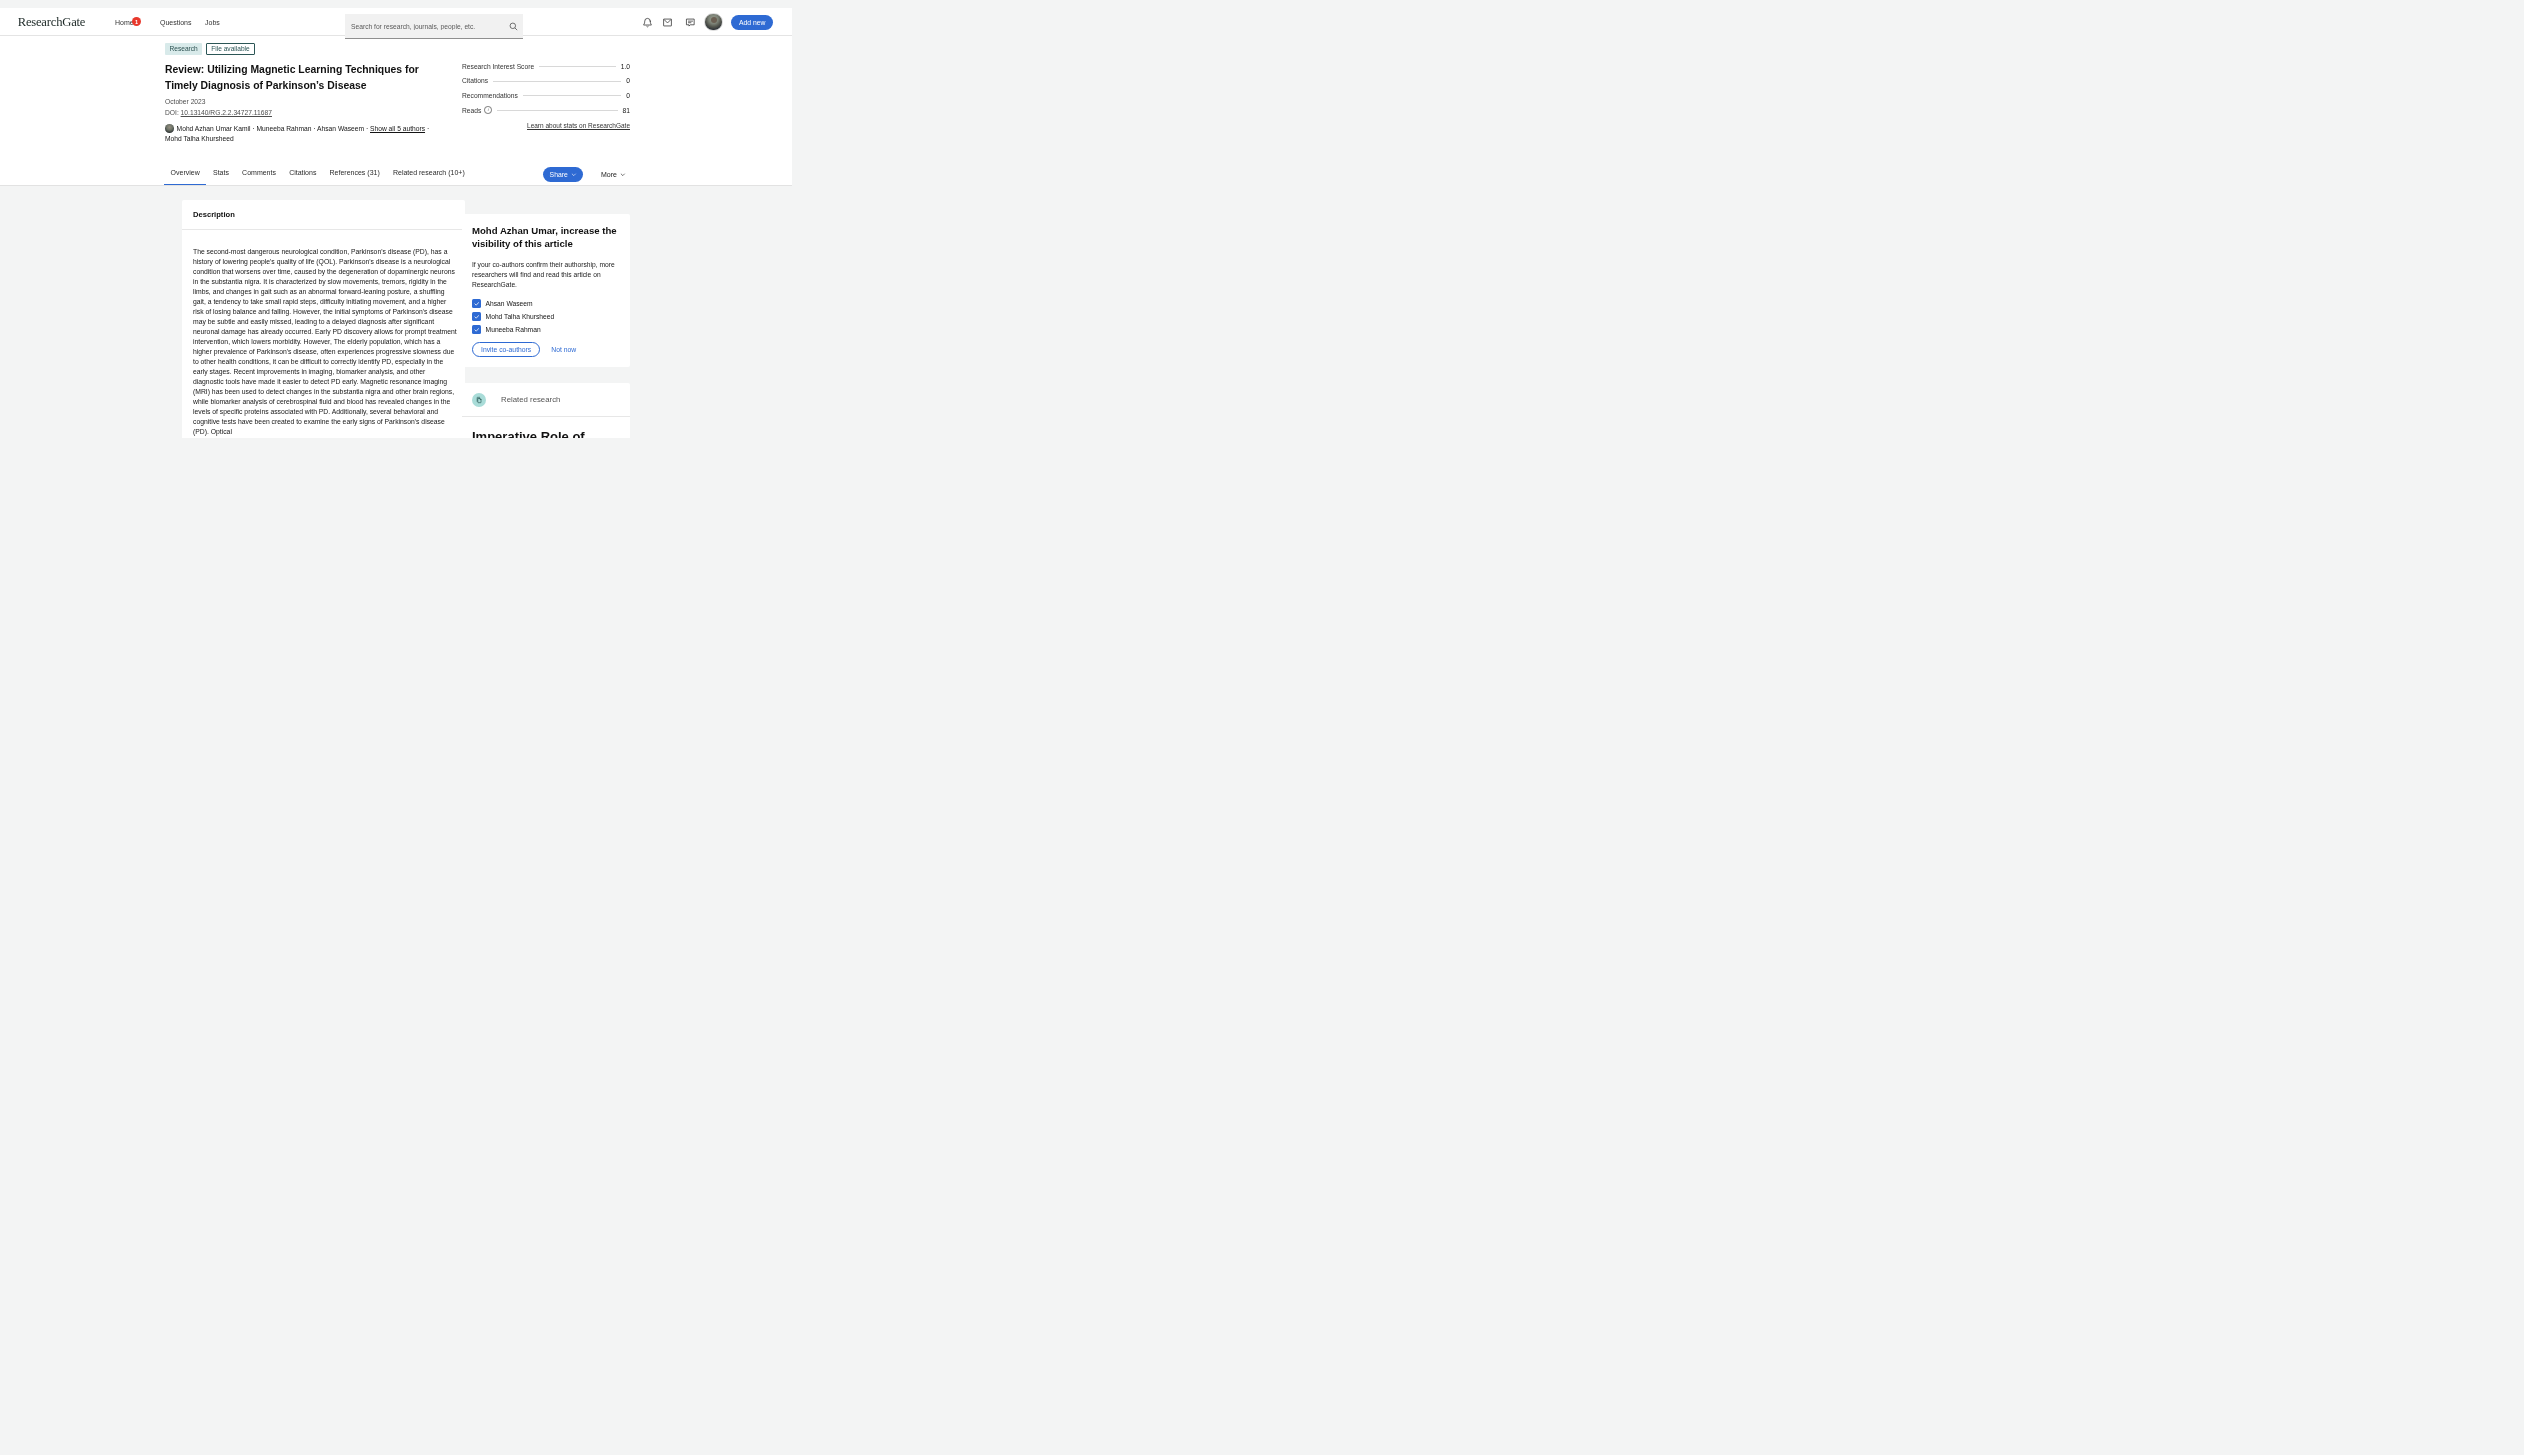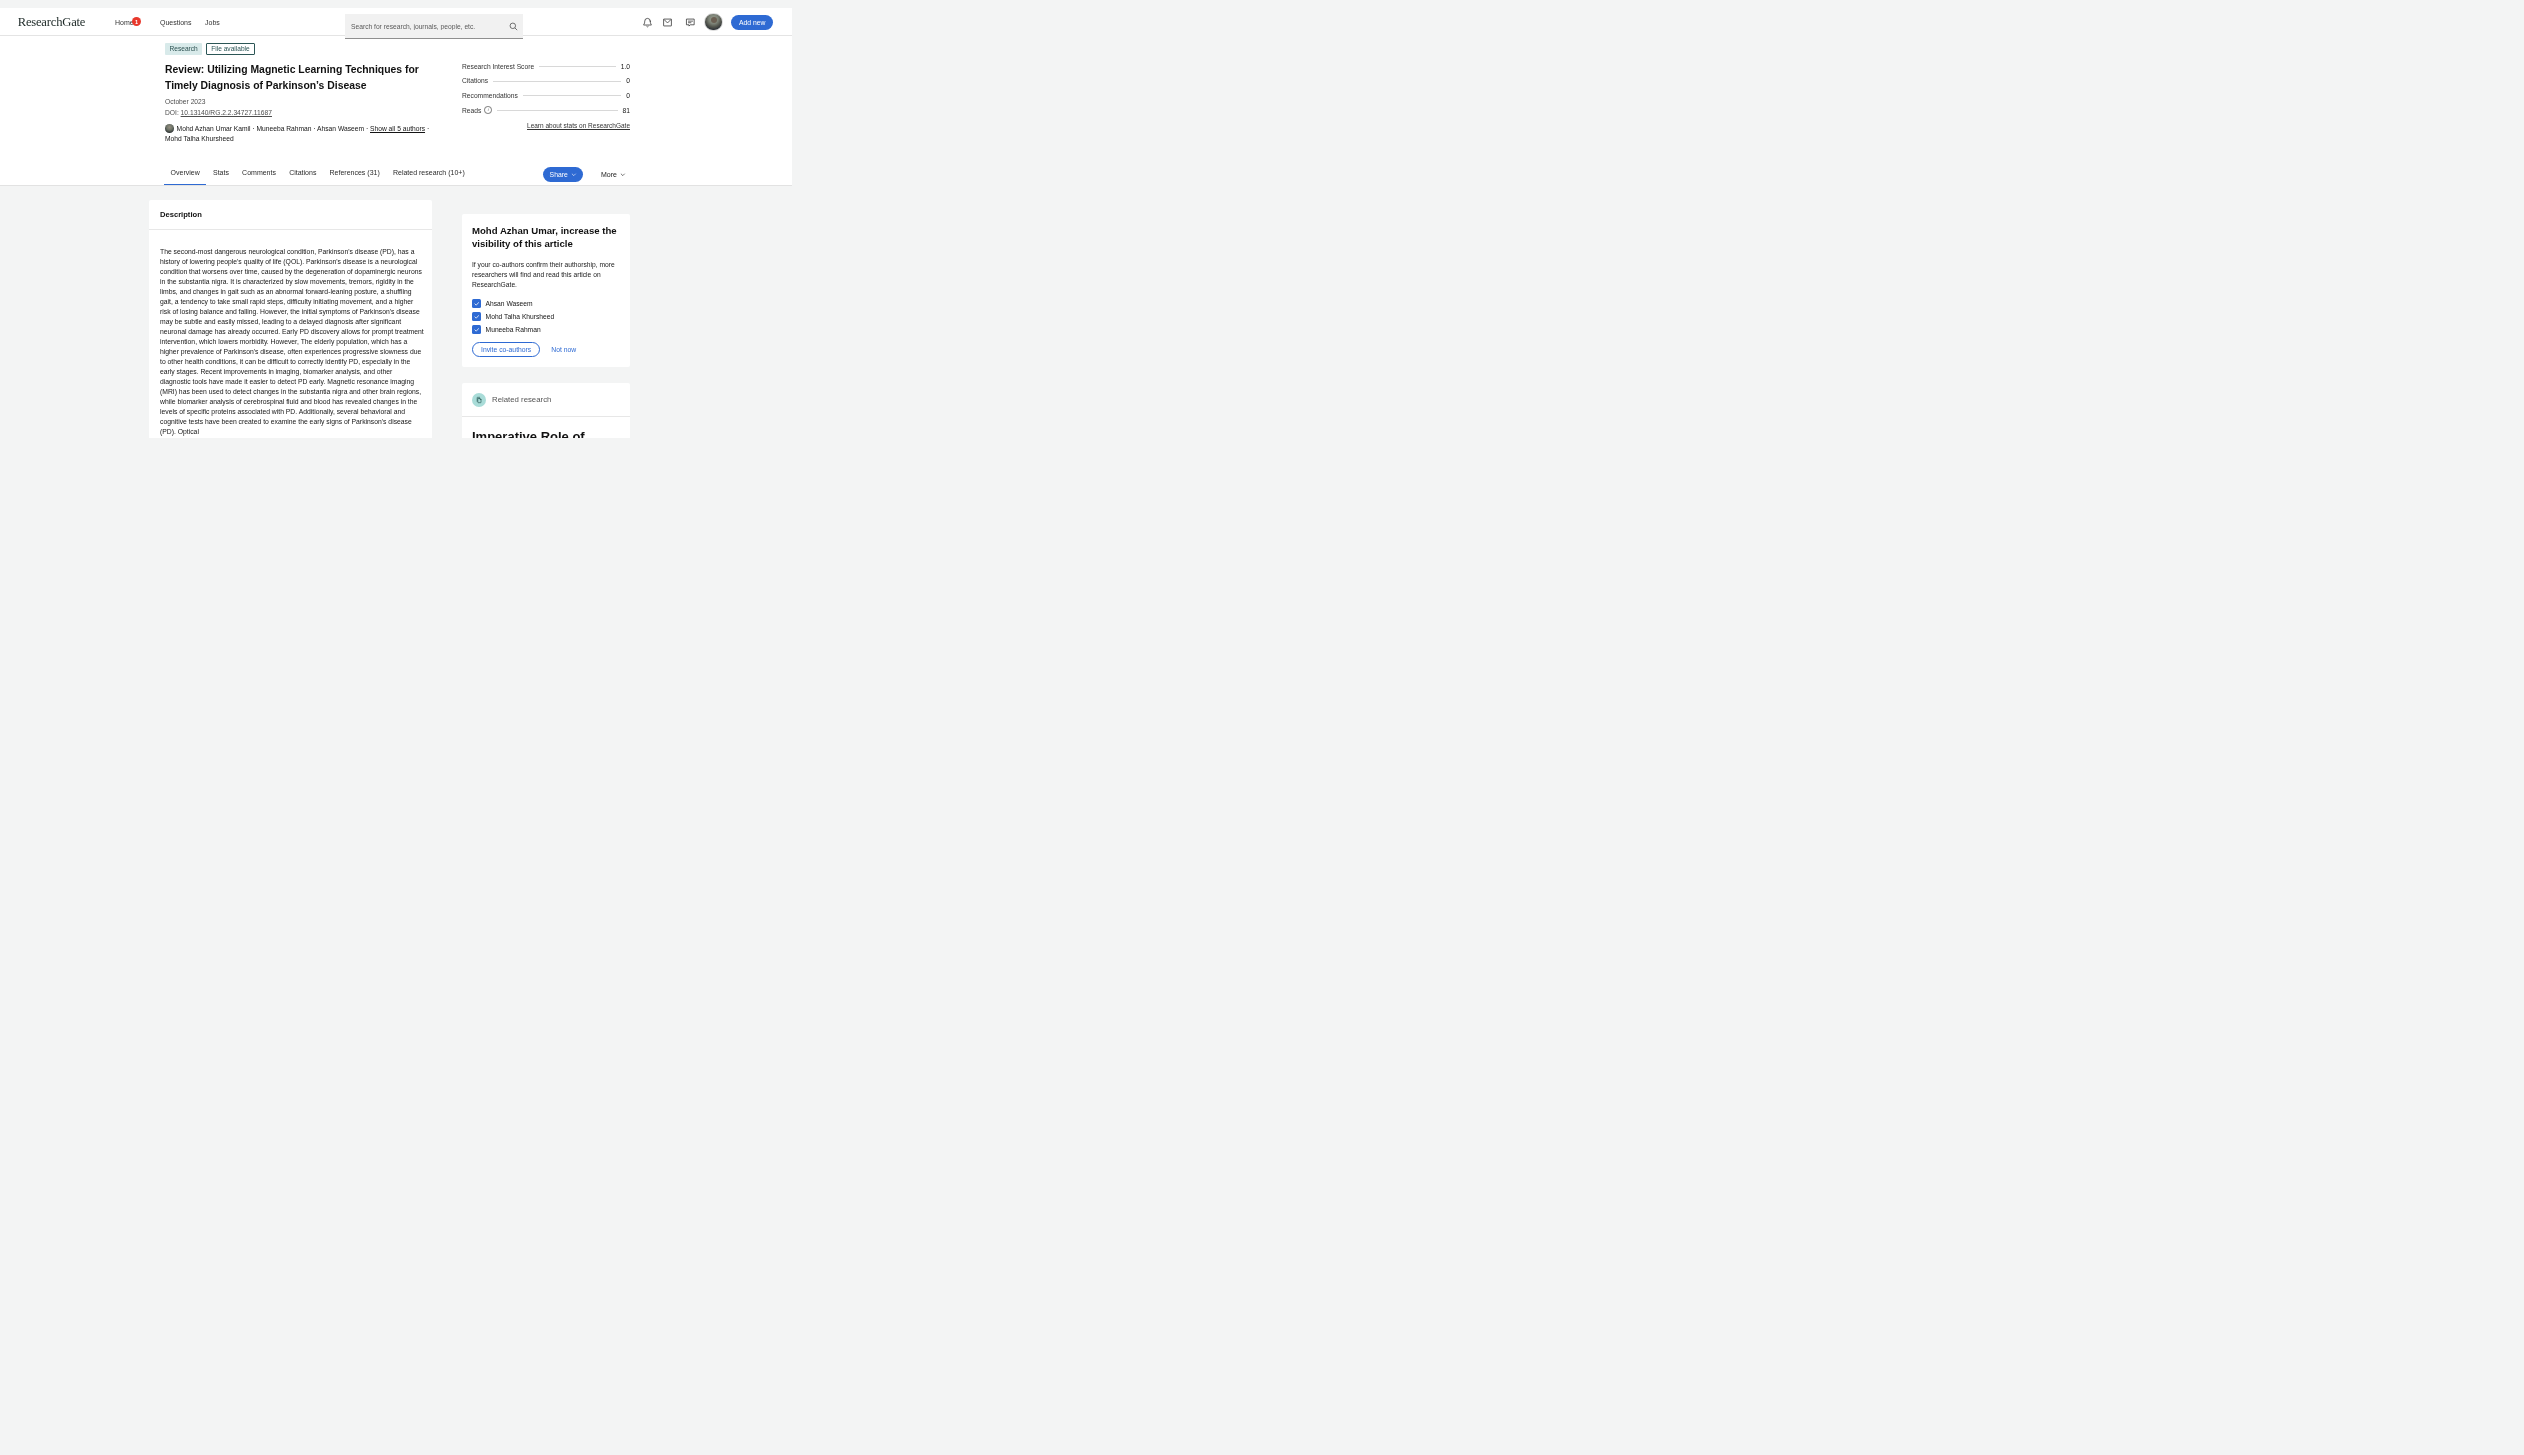--- a/index.html
+++ b/index.html
@@ -49,37 +49,37 @@
 
   .tabs { position:absolute; left:164px; bottom:0; height:24px; display:flex; }
   .tab { position:relative; padding:0 6.6px; font-size:7px; line-height:23px; color:#2b2b2b; cursor:pointer; white-space:nowrap; }
   .tab.active:after { content:""; position:absolute; left:0; right:0; bottom:0; height:1.5px; background:#2e6ad3; }
   .btn-share { position:absolute; left:543px; top:139px; height:15px; padding:0 6.6px; border:none; border-radius:7.6px; background:#2e6ad3; color:#fff; font-family:inherit; font-size:6.8px; display:flex; align-items:center; gap:3.5px; cursor:pointer; }
   .more { position:absolute; left:601px; top:139px; height:15px; display:flex; align-items:center; gap:3px; font-size:7px; color:#1a1a1a; cursor:pointer; }
   .chev { width:5.6px; height:5.6px; }
 
   
   .card { position:absolute; background:#fff; border-radius:2px; }
-  .desc-card { left:149px; top:200px; width:283px; height:313px; border-radius:2px 2px 0 0; }
+  .desc-card { left:182px; top:200px; width:283px; height:313px; border-radius:2px 2px 0 0; }
   .desc-head { padding:10px 11px 9.6px; font-size:7.6px; font-weight:bold; color:#111; border-bottom:0.5px solid #e7e7e7; }
   .desc-body { padding:17px 8px 10px 11px; font-size:6.8px; line-height:10px; color:#161616; }
 
   .side1 { left:462px; top:214px; width:168px; padding:10px; }
   .side1-title { font-size:9.6px; line-height:13px; font-weight:bold; color:#111; margin-bottom:10px; }
   .side1-text { font-size:6.7px; line-height:10px; color:#1a1a1a; margin-bottom:9px; }
   .co-row { display:flex; align-items:center; gap:5px; height:9px; margin-bottom:4px; }
   .checkbox { width:8.6px; height:8.6px; border-radius:1.5px; background:#2e6ad3; display:flex; align-items:center; justify-content:center; cursor:pointer; flex:none; }
   .checkbox svg { width:5.6px; height:5.6px; }
   .co-name { font-size:6.7px; color:#141414; }
   .side1-actions { display:flex; align-items:center; gap:11px; margin-top:8px; }
   .btn-invite { height:15px; padding:0 8px; background:#fff; border:1px solid #2e6ad3; border-radius:7.6px; color:#2e6ad3; font-family:inherit; font-size:6.8px; display:flex; align-items:center; cursor:pointer; }
   .btn-notnow { background:none; border:none; color:#2e6ad3; font-family:inherit; font-size:6.8px; cursor:pointer; }
 
   .side2 { left:462px; top:383px; width:168px; height:106px; }
-  .side2-head { display:flex; align-items:center; gap:6px; padding:9.6px 10px; border-bottom:0.5px solid #e7e7e7; }
+  .side2-head { display:flex; align-items:center; gap:15px; padding:9.6px 10px; border-bottom:0.5px solid #e7e7e7; }
   .rr-circle { width:14px; height:14px; border-radius:50%; background:#a9dcd8; color:#1d4a48; display:flex; align-items:center; justify-content:center; flex:none; }
   .rr-circle svg { width:8px; height:8px; }
   .side2-title { font-size:7.8px; color:#555; }
   .side2-item { padding:15px 10px 0; font-size:13px; line-height:10.6px; font-weight:bold; color:#111; cursor:pointer; }
 </style>
 </head>
 <body>
 
 <div class="page">
 

